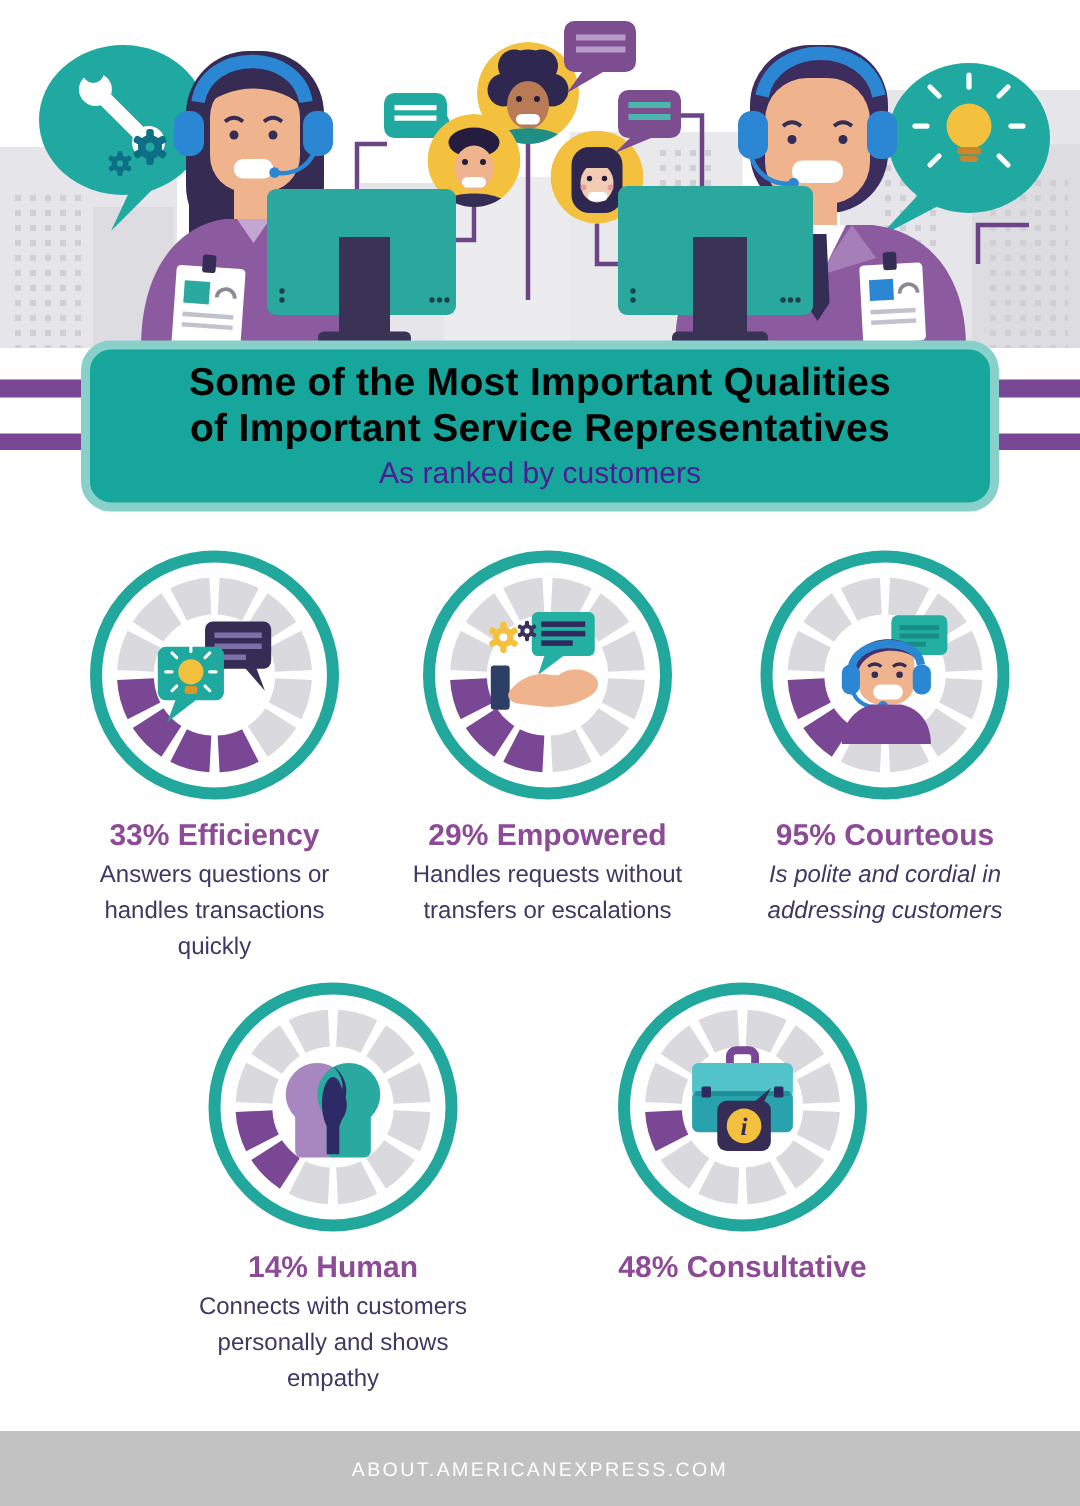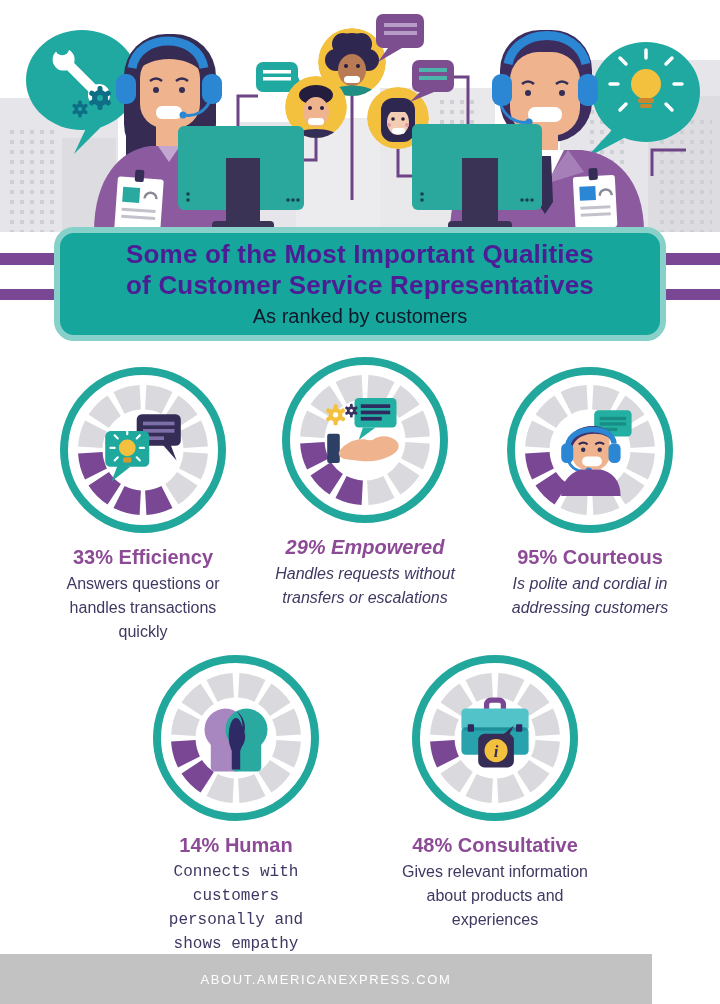--- a/index.html
+++ b/index.html
@@ -8,34 +8,34 @@
   
   .hero{position:absolute;left:0;top:0;z-index:1;}
   
   .stripe{position:absolute;left:0;width:720px;background:#7a4795;z-index:2;}
   .stripe.s1{top:253px;height:12px;}
   .stripe.s2{top:289px;height:11px;}
   
   .banner{position:absolute;left:54px;top:227px;width:612px;height:114px;box-sizing:border-box;
           background:#16a69b;border:6px solid #87d1ca;border-radius:20px;z-index:5;
           display:flex;flex-direction:column;align-items:center;justify-content:center;text-align:center;}
-  .banner .t{color:#4c1d95;font-weight:bold;font-size:26px;line-height:31px;letter-spacing:.2px;}
-  .banner .st{color:#0f172a;font-size:20px;line-height:27px;margin-top:2px;}
+  .banner .t{color:#000000;font-weight:bold;font-size:26px;line-height:31px;letter-spacing:.2px;}
+  .banner .st{color:#4c1d95;font-size:20px;line-height:27px;margin-top:2px;}
   
   .stat{position:absolute;width:230px;text-align:center;z-index:3;}
   .donut{position:relative;width:168px;height:168px;margin:0 auto;}
   .donut .icon{position:absolute;left:42px;top:42px;}
   .headline{margin-top:12px;font-size:20px;font-weight:bold;color:#8d4a96;}
   .desc{margin:3px auto 0;font-size:16px;line-height:24px;color:#3e3862;}
-  .stat.p0{left:28px;top:366px;}  .stat.p1{left:250px;top:356px;font-style:italic;} .stat.p2{left:475px;top:366px;}
-  .stat.p3{left:121px;top:654px;} .stat.p4{left:380px;top:654px;}
+  .stat.p0{left:28px;top:366px;}  .stat.p1{left:250px;top:366px;} .stat.p2{left:475px;top:366px;}
+  .stat.p3{left:107px;top:654px;} .stat.p4{left:380px;top:654px;}
   .stat.p0 .desc{max-width:186px;} .stat.p1 .desc{max-width:200px;} .stat.p2 .desc{max-width:218px;font-style:italic;}
-  .stat.p3 .desc{max-width:192px;font-family:Liberation Mono, monospace;} .stat.p4 .desc{max-width:216px;}
+  .stat.p3 .desc{max-width:192px;} .stat.p4 .desc{max-width:216px;}
   
-  .footer{position:absolute;left:0;top:954px;width:652px;height:50px;background:#c2c2c2;z-index:4;
+  .footer{position:absolute;left:0;top:954px;width:720px;height:50px;background:#c2c2c2;z-index:4;
           display:flex;align-items:center;justify-content:center;}
   .footer .url{color:#ffffff;font-size:13px;letter-spacing:1.6px;}
 </style>
 </head>
 <body>
 
 <div class="page">
 
   <svg class="hero" width="720" height="232" viewBox="0 0 720 232">
     <defs>
@@ -254,21 +254,21 @@
         <circle cx="532" cy="200" r="1.8" fill="#17424d"></circle>
       <rect x="462" y="158" width="36" height="66" fill="#3a3356"></rect>
       <rect x="448" y="221" width="64" height="11" rx="4" fill="#3a3356"></rect>
     </g>
   </svg>
 
   <div class="stripe s1"></div>
   <div class="stripe s2"></div>
   <div class="banner">
     <div class="t">Some of the Most Important Qualities</div>
-    <div class="t">of Customer Service Representatives</div>
+    <div class="t">of Important Service Representatives</div>
     <div class="st">As ranked by customers</div>
   </div>
 
   <div class="stat p0">
     <div class="donut"><svg width="168" height="168" viewBox="0 0 168 168">
           <circle cx="84" cy="84" r="79" fill="#ffffff" stroke="#22a79c" stroke-width="8"></circle>
           <path d="M26.1,113.5 A65 65 0 0 1 19.1,87.4 L43.6,86.1 A40.5 40.5 0 0 0 47.9,102.4 Z" fill="#7a4795"></path>
           <path d="M48.6,138.5 A65 65 0 0 1 29.5,119.4 L50.0,106.1 A40.5 40.5 0 0 0 61.9,118.0 Z" fill="#7a4795"></path>
           <path d="M80.6,148.9 A65 65 0 0 1 54.5,141.9 L65.6,120.1 A40.5 40.5 0 0 0 81.9,124.4 Z" fill="#7a4795"></path>
           <path d="M113.5,141.9 A65 65 0 0 1 87.4,148.9 L86.1,124.4 A40.5 40.5 0 0 0 102.4,120.1 Z" fill="#7a4795"></path>
@@ -444,20 +444,19 @@
         <rect x="10" y="30" width="60" height="3" fill="#1d8f99"></rect>
         <rect x="14" y="27" width="6" height="7" rx="1" fill="#2e2a60"></rect>
         <rect x="60" y="27" width="6" height="7" rx="1" fill="#2e2a60"></rect>
         <polygon points="46,38 58,28 52,40" fill="#352d55"></polygon>
         <rect x="24" y="36" width="34" height="32" rx="6" fill="#352d55"></rect>
         <circle cx="41" cy="52" r="11" fill="#f3c13d"></circle>
         <text x="41" y="58" text-anchor="middle" font-family="Liberation Serif, serif" font-style="italic" font-weight="bold" font-size="16" fill="#352d55">i</text>
       </svg>
     </div>
     <div class="headline">48% Consultative</div>
-    <div class="desc">Gives relevant information about products and experiences</div>
   </div>
 
   <div class="footer">
     <div class="url">ABOUT.AMERICANEXPRESS.COM</div>
   </div>
 
 </div>
 
 </body></html>

